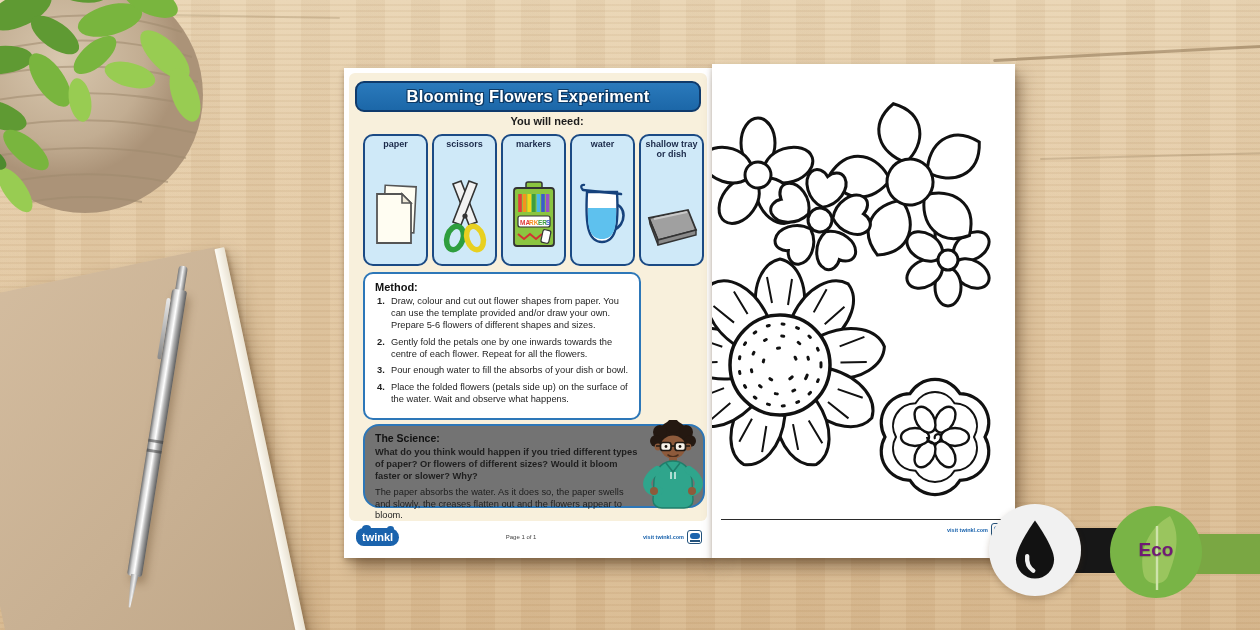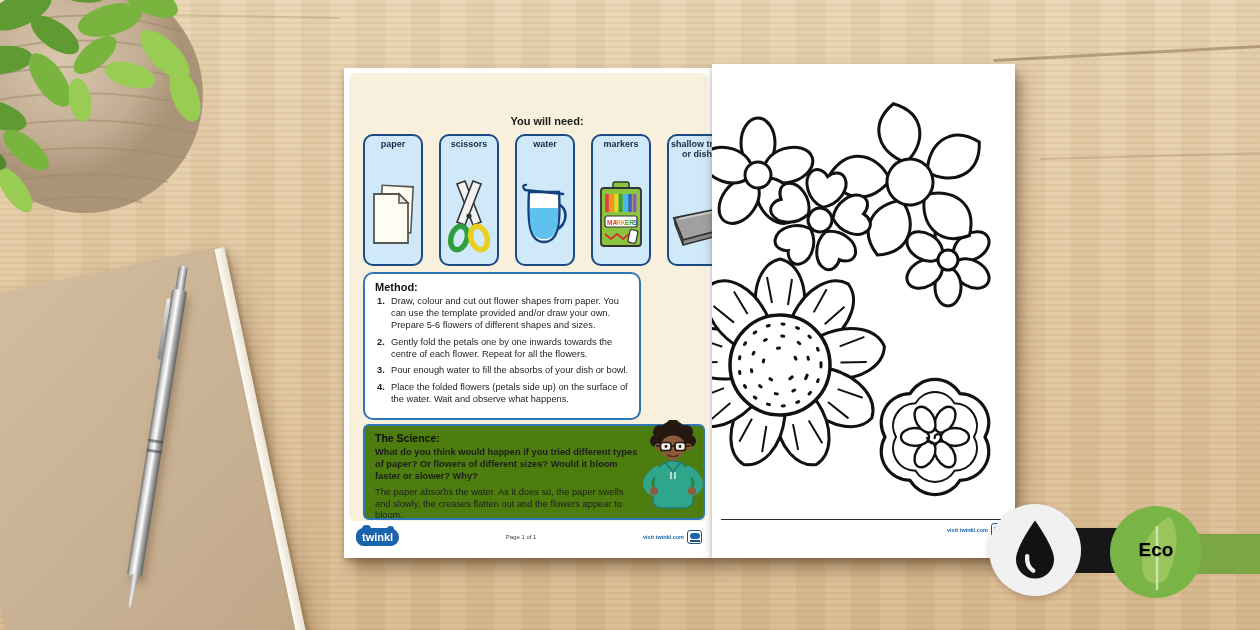--- a/index.html
+++ b/index.html
@@ -68,21 +68,21 @@
     background:linear-gradient(180deg,#2a7abc,#1c67a8);
     border:2px solid #0f3a6b; border-radius:9px;
     display:flex; align-items:center; justify-content:center;
   }
   .ws-title {
     color:#fff; font-weight:bold; font-size:16.5px; letter-spacing:.2px;
     text-shadow:1.4px 1.4px 0 #0d3a66, -1px 1px 0 #0d3a66, 1px -1px 0 #0d3a66, -1px -1px 0 #0d3a66;
   }
   .you-need { position:absolute; left:0; top:47px; width:100%; text-align:center;
     font-size:11px; font-weight:bold; color:#1c1c1c;margin-left:19px; }
-  .cards { position:absolute; left:19px; top:66px; width:341px; height:132px; display:flex; gap:16px; }
+  .cards { position:absolute; left:19px; top:66px; width:341px; height:132px; display:flex; gap:4px; }
   .card {
     flex:1 1 0; background:#cfe9f8; border:2px solid #1b4a84; border-radius:10px;
     display:flex; flex-direction:column; align-items:center; padding-top:4px;
   }
   .card-label { font-size:9px; font-weight:bold; color:#1b2a4a; text-align:center; line-height:1.1; }
   .card-art { margin-top:auto; margin-bottom:2px; }
 
   .method-box {
     position:absolute; left:19px; top:204px; width:278px; height:148px;
     background:#ffffff; border:2.5px solid #2d77b8; border-radius:10px;
@@ -92,22 +92,22 @@
   ol.steps { list-style:none; counter-reset: step; }
   ol.steps li {
     counter-increment: step; position:relative; padding-left:16px;
     font-size:9.3px; color:#1e1e1e; line-height:1.28; margin-bottom:5px;
   }
   ol.steps li::before {
     content: counter(step) "."; position:absolute; left:2px; top:0;
     font-size:9.3px; color:#1e1e1e; font-weight:bold;
   }
   .science-box {
-    position:absolute; left:19px; top:356px; width:342px; height:96px;
-    background:#4d7c0f; border:2.5px solid #2d77b8; border-radius:6px;
+    position:absolute; left:19px; top:356px; width:342px; height:84px;
+    background:#737373; border:2.5px solid #2d77b8; border-radius:16px;
     padding:6px 10px;
   }
   .science-box .box-heading { font-size:10.5px; }
   .science-text { font-size:9.3px; color:#1e1e1e; line-height:1.28; width:265px; margin-bottom:4px; }
   .science-question { font-weight:bold; }
   .kid { position:absolute; left:297px; top:352px; z-index:3; }
 
   .ws-footer {
     position:absolute; left:12px; right:10px; top:456px; height:26px;
     display:flex; align-items:center; justify-content:space-between;
@@ -138,21 +138,21 @@
   .tpl-footer { position:absolute; left:9px; right:9px; top:455px; border-top:1.5px solid #2a2a2a;
     display:flex; justify-content:flex-end; align-items:center; gap:3px; padding-top:3px; }
 
   
   .band-black { position:absolute; left:1048px; top:528px; width:110px; height:45px; background:#171717; z-index:4; }
   .band-green { position:absolute; left:1150px; top:534px; width:110px; height:40px; background:#7aa743; z-index:4; }
   .badge-circle { position:absolute; width:92px; height:92px; border-radius:50%; z-index:5;
     display:flex; align-items:center; justify-content:center; }
   .badge-ink { left:989px; top:504px; background:#f1f1f1; box-shadow:0 3px 6px rgba(80,50,25,.25); }
   .badge-eco { left:1110px; top:506px; background:#79b446; }
-  .eco-text { position:absolute; color:#000000; font-weight:bold; font-size:19px; left:0; right:0;
+  .eco-text { position:absolute; color:#701a75; font-weight:bold; font-size:19px; left:0; right:0;
     text-align:center; top:33px; text-shadow:0 1px 1px rgba(0,0,0,.2); }
 </style>
 </head>
 <body>
 
 <div class="seam s1"></div>
 <div class="seam s2"></div>
 <div class="seam s3"></div>
 
 <div class="plant">
@@ -216,50 +216,43 @@
   <div class="body"></div>
   <div class="clip"></div>
   <div class="ring r1"></div>
   <div class="ring r2"></div>
   <div class="tip"></div>
 </div>
 
 <div class="page-left">
   <div class="cream"></div>
 
+  <div class="ws-header">
+    <span class="ws-title">Blooming Flowers Experiment</span>
+  </div>
 
   <div class="you-need">You will need:</div>
 
   <div class="cards">
     <div class="card">
       <span class="card-label">paper</span>
       <svg class="card-art" width="56" height="84" viewBox="0 0 56 84">
         <rect x="16" y="8" width="31" height="46" fill="#fffdf2" stroke="#555" stroke-width="1.6" transform="rotate(3 31 31)"></rect>
         <path d="M9,16 h25 l9,9 v40 h-34 z" fill="#fffdf2" stroke="#555" stroke-width="1.8"></path>
         <path d="M34,16 l9,9 h-9 z" fill="#efe9d8" stroke="#555" stroke-width="1.6"></path>
       </svg>
     </div>
     <div class="card">
       <span class="card-label">scissors</span>
       <svg class="card-art" width="56" height="84" viewBox="0 0 56 84">
         <path d="M16,6 L24,3 40,44 32,47 Z" fill="#f2f2f2" stroke="#333" stroke-width="1.6"></path>
         <path d="M40,6 L32,3 16,44 24,47 Z" fill="#f2f2f2" stroke="#333" stroke-width="1.6"></path>
         <circle cx="28" cy="38" r="2.6" fill="#333"></circle>
         <ellipse cx="18" cy="60" rx="8" ry="12" fill="none" stroke="#2e9e3e" stroke-width="5.5" transform="rotate(18 18 60)"></ellipse>
         <ellipse cx="38" cy="60" rx="8" ry="12" fill="none" stroke="#e8d020" stroke-width="5.5" transform="rotate(-18 38 60)"></ellipse>
-      </svg>
-    </div>
-    <div class="card">
-      <span class="card-label">water</span>
-      <svg class="card-art" width="56" height="84" viewBox="0 0 56 84">
-        <path d="M38,26 C52,26 52,48 38,52" fill="none" stroke="#16427c" stroke-width="2.6"></path>
-        <path d="M12,14 C10,50 14,64 27,64 C40,64 44,50 42,14 Z" fill="#ffffff" stroke="#16427c" stroke-width="2.4"></path>
-        <path d="M13,30 C12,52 16,61 27,61 C38,61 42,52 41,30 Z" fill="#5ec1ee"></path>
-        <path d="M8,12 L46,16" stroke="#16427c" stroke-width="2.6" stroke-linecap="round"></path>
-        <path d="M8,12 C5,9 6,6 10,7" fill="none" stroke="#16427c" stroke-width="2.2"></path>
       </svg>
     </div>
     <div class="card">
       <span class="card-label">markers</span>
       <svg class="card-art" width="56" height="84" viewBox="0 0 56 84">
         <rect x="20" y="4" width="16" height="9" rx="2" fill="#8bc540" stroke="#333" stroke-width="1.5"></rect>
         <rect x="8" y="10" width="40" height="58" rx="3" fill="#8bc540" stroke="#333" stroke-width="1.8"></rect>
         <g stroke-width="3.6">
           <line x1="14" y1="16" x2="14" y2="34" stroke="#e23d3d"></line>
           <line x1="18.6" y1="16" x2="18.6" y2="34" stroke="#f59120"></line>
@@ -274,20 +267,30 @@
           <text x="14" y="46.5" fill="#e23d3d">MA</text>
             <text x="23" y="46.5" fill="#f59120">RK</text>
           <text x="32" y="46.5" fill="#3f9d3f">ER</text>
             <text x="40" y="46.5" fill="#3a5ccc">S</text>
         </g>
         <path d="M12,56 l6,5 6,-5 6,5 6,-5" fill="none" stroke="#d23333" stroke-width="2"></path>
         <rect x="36" y="52" width="8" height="13" rx="2" fill="#fdfdfd" stroke="#333" stroke-width="1.2" transform="rotate(12 40 58)"></rect>
       </svg>
     </div>
     <div class="card">
+      <span class="card-label">water</span>
+      <svg class="card-art" width="56" height="84" viewBox="0 0 56 84">
+        <path d="M38,26 C52,26 52,48 38,52" fill="none" stroke="#16427c" stroke-width="2.6"></path>
+        <path d="M12,14 C10,50 14,64 27,64 C40,64 44,50 42,14 Z" fill="#ffffff" stroke="#16427c" stroke-width="2.4"></path>
+        <path d="M13,30 C12,52 16,61 27,61 C38,61 42,52 41,30 Z" fill="#5ec1ee"></path>
+        <path d="M8,12 L46,16" stroke="#16427c" stroke-width="2.6" stroke-linecap="round"></path>
+        <path d="M8,12 C5,9 6,6 10,7" fill="none" stroke="#16427c" stroke-width="2.2"></path>
+      </svg>
+    </div>
+    <div class="card">
       <span class="card-label">shallow tray or dish</span>
       <svg class="card-art" width="56" height="70" viewBox="0 0 56 70">
         <path d="M5,26 L44,18 L52,38 L14,48 Z" fill="#a0a0a0" stroke="#333" stroke-width="1.8"></path>
         <path d="M5,26 L14,48 L14,53 L6,32 Z" fill="#6f6f6f" stroke="#333" stroke-width="1.4"></path>
         <path d="M14,48 L52,38 L52,43 L14,53 Z" fill="#8a8a8a" stroke="#333" stroke-width="1.4"></path>
         <path d="M10,27 L43,20" stroke="#c9c9c9" stroke-width="2" fill="none"></path>
       </svg>
     </div>
   </div>
 

